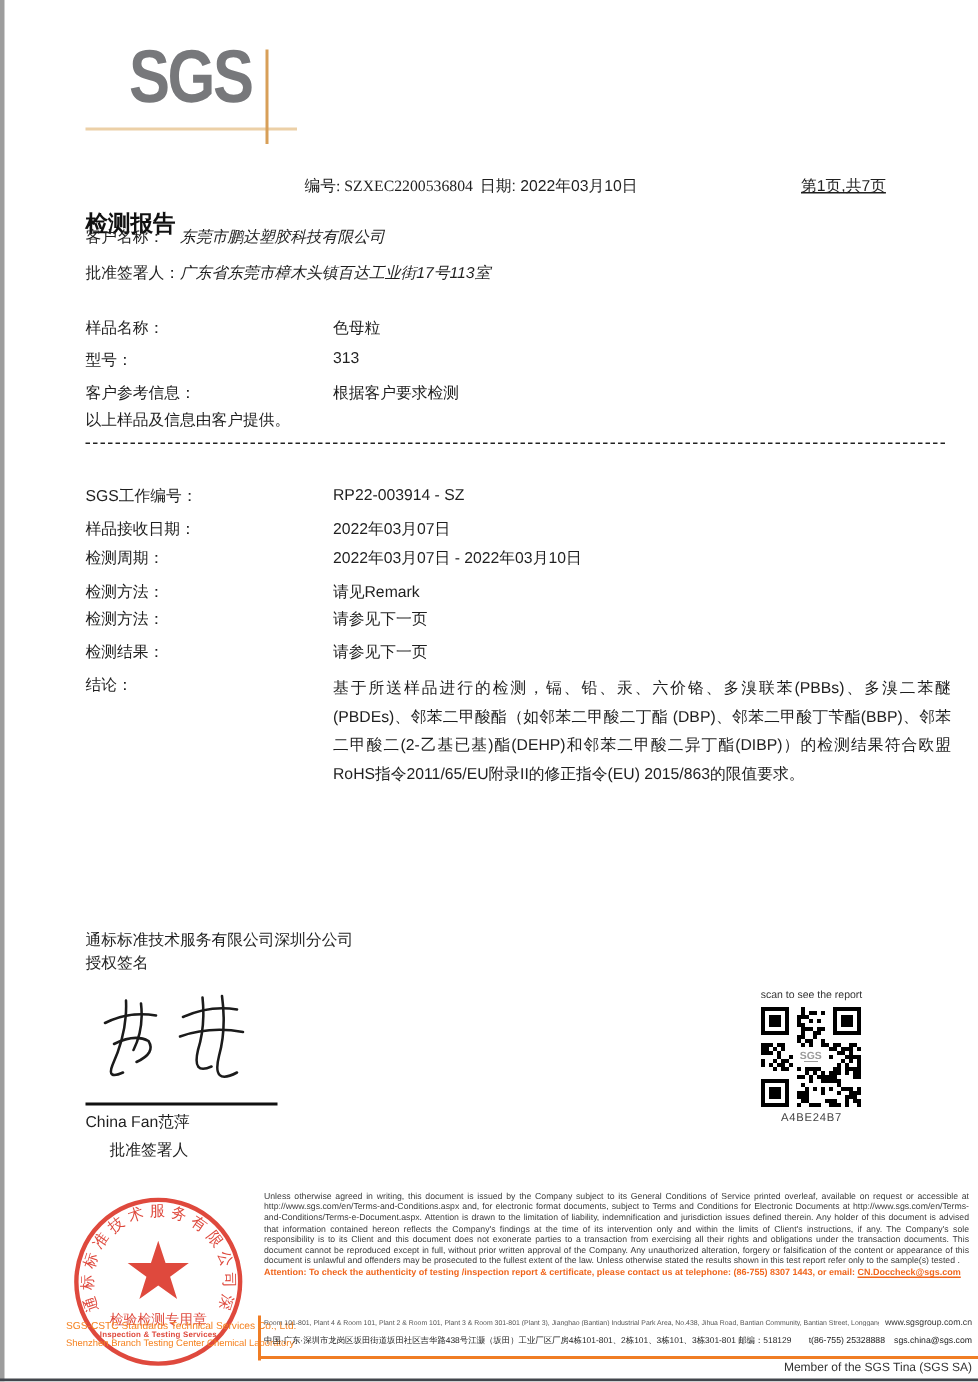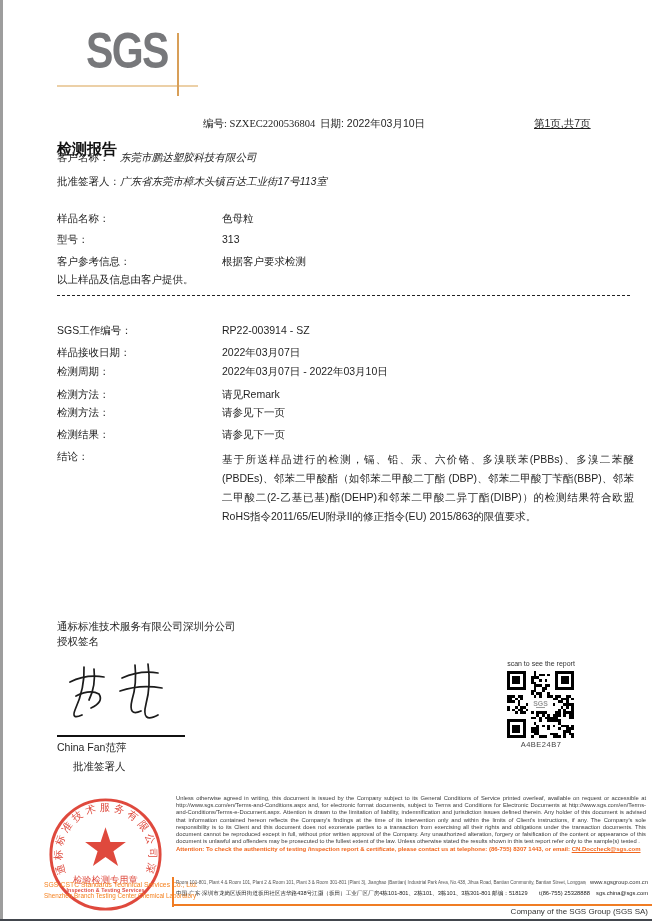--- a/index.html
+++ b/index.html
@@ -202,13 +202,13 @@
 <div class="abs addr1">
   <span class="a">Room 101-801, Plant 4 &amp; Room 101, Plant 2 &amp; Room 101, Plant 3 &amp; Room 301-801 (Plant 3), Jianghao (Bantian) Industrial Park Area, No.438, Jihua Road, Bantian Community, Bantian Street, Longgang District, Shenzhen, Guangdong, China 518129</span>
   <span class="w">www.sgsgroup.com.cn</span>
 </div>
 <div class="abs addr2">
   <span class="a">中国·广东·深圳市龙岗区坂田街道坂田社区吉华路438号江灏（坂田）工业厂区厂房4栋101-801、2栋101、3栋101、3栋301-801 邮编：518129</span>
   <span class="p">t(86-755) 25328888</span>
   <span class="e">sgs.china@sgs.com</span>
 </div>
 <div class="abs ft-hline"></div>
-<div class="abs member">Company of the SGS Group (SGS SA)</div>
+<div class="abs member">Member of the SGS Tina (SGS SA)</div>
 
 </body></html>

